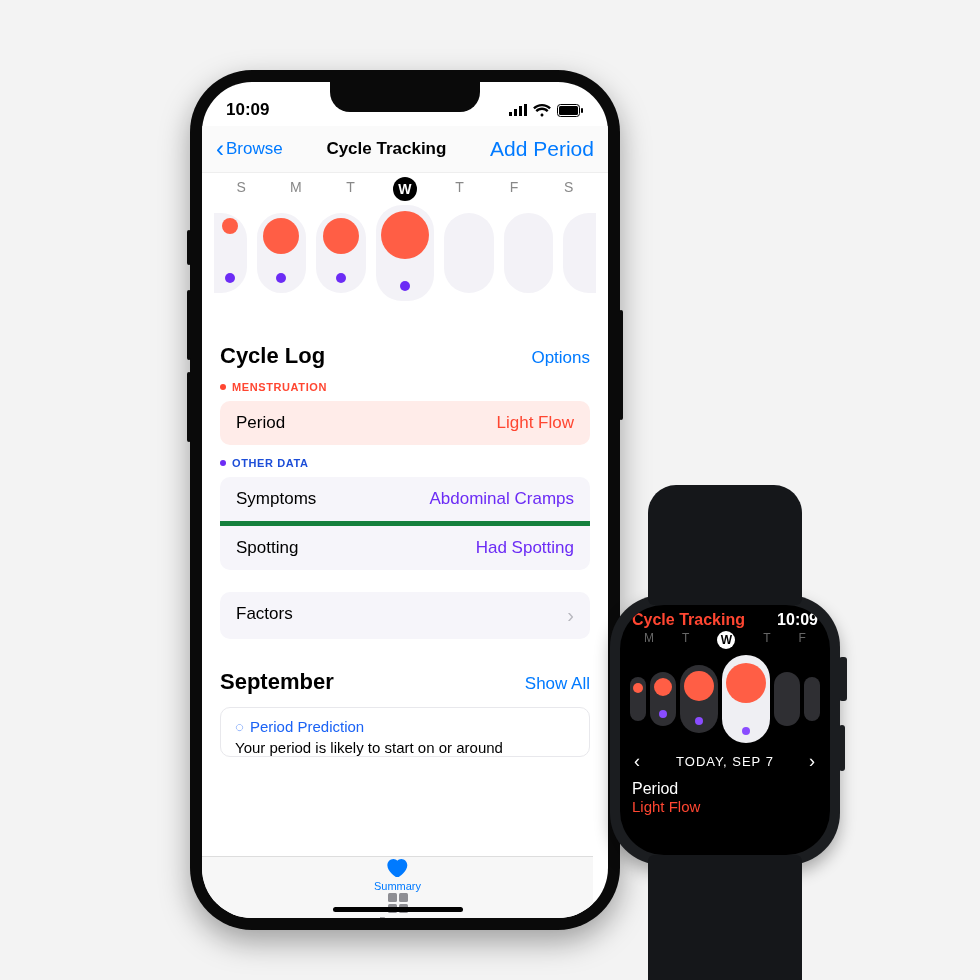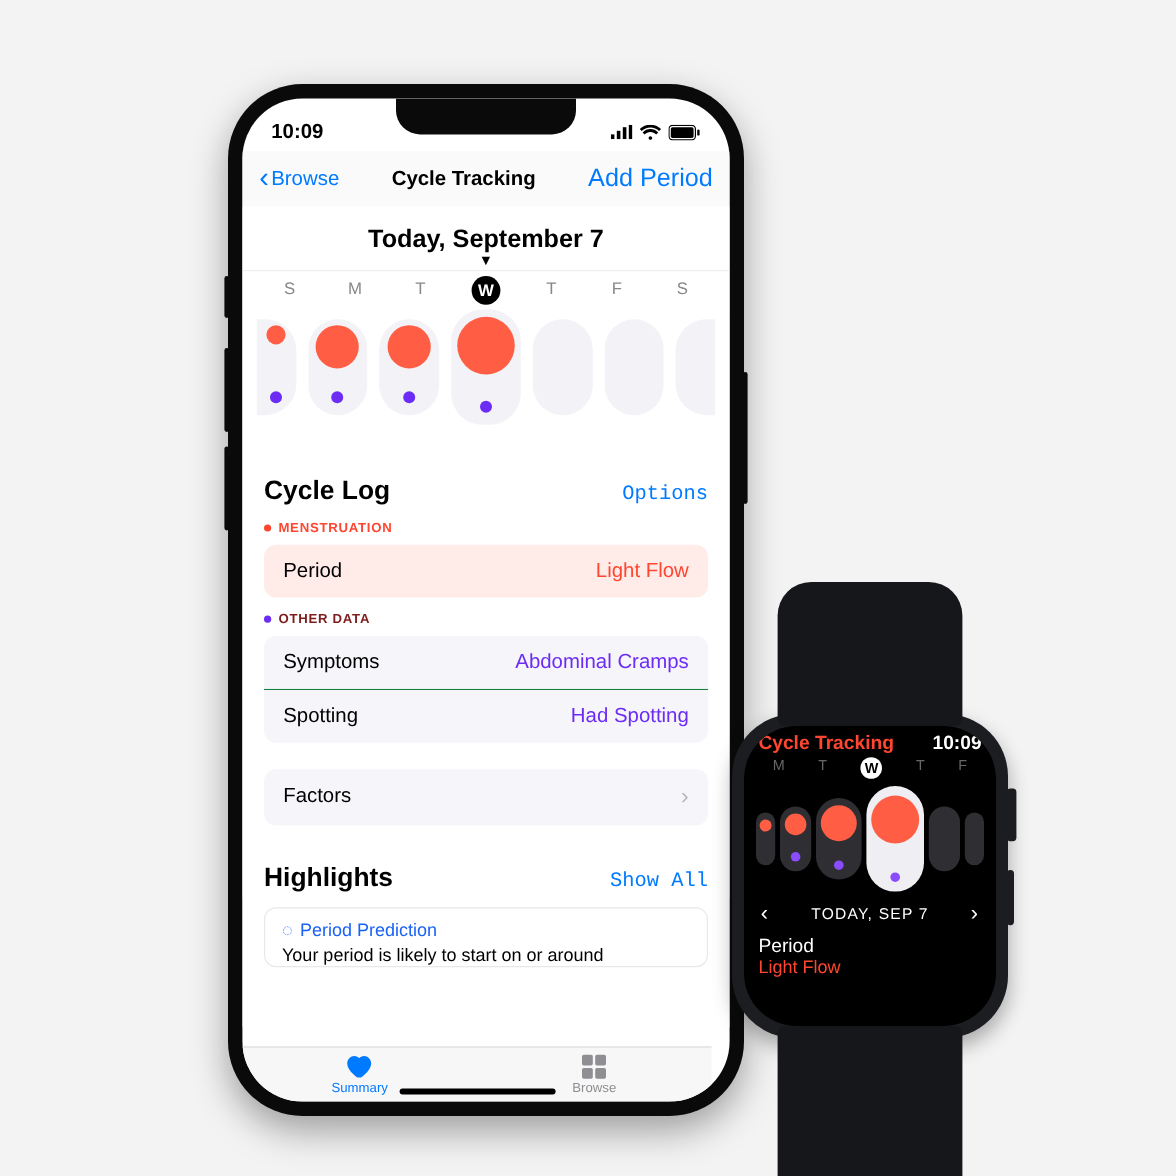--- a/index.html
+++ b/index.html
@@ -42,45 +42,45 @@
   .pill.p2 .dot-lg { width: 36px; height: 36px; }
   .pill.today .dot-lg { width: 48px; height: 48px; }
   .pill .dot-sm { position: absolute; bottom: 10px; width: 10px; height: 10px; border-radius: 50%; background: #6c2cf5; }
   .pill.edge { width: 34px; }
   .pill.first { border-top-left-radius: 0; border-bottom-left-radius: 0;}
   .pill.last { border-top-right-radius: 0; border-bottom-right-radius: 0;}
 
   .section { background: #fff; padding: 22px 18px 4px; text-align: right; }
   .section-head { display: flex; justify-content: space-between; align-items: baseline; }
   .section-head .t { font-size: 22px; font-weight: 700; color: #000; }
-  .section-head .a { color: #007aff; font-size: 17px; font-family: Liberation Mono, monospace; }
+  .section-head .a { color: #007aff; font-size: 17px; }
 
   .sub-label { font-size: 11px; font-weight: 600; letter-spacing: 0.6px; margin-top: 12px; display: flex; align-items: center; gap: 6px;}
   .sub-label.red { color: #ff4631; }
-  .sub-label.purple { color: #7f1d1d; }
+  .sub-label.purple { color: #1d4ed8; }
   .sub-label .bullet { width: 6px; height: 6px; border-radius: 50%; display: inline-block; }
   .sub-label.red .bullet{ background:#ff4631;}
   .sub-label.purple .bullet{ background:#6c2cf5;}
 
   .row { background: #f6f5fa; border-radius: 10px; margin-top: 8px; padding: 12px 16px; display: flex; justify-content: space-between; font-size: 17px; color: #000; }
   .row.peach { background: #ffece9; }
   .row .val.red { color: #ff4631; }
   .row .val.purple { color: #6c2cf5; }
-  .stack .row { border-radius: 0; margin-top: 0; border-top: 1px solid #15803d;}
+  .stack .row { border-radius: 0; margin-top: 0; border-top: 5px solid #15803d;}
   .stack .row:first-child { border-radius: 10px 10px 0 0; margin-top: 8px; border-top: none;}
   .stack .row:last-child { border-radius: 0 0 10px 10px; }
 
   .row.factors { margin-top: 22px; }
   .row.factors .chev { color: #b8b8bf; font-size: 20px;}
 
   .highlights-card { background:#fff; margin: 8px 18px 0; padding:10px 14px 0; border:1px solid #e8e8ec; border-radius:10px;}
   .pred-title { display:flex; align-items:center; gap:6px; font-size:15px; color:#1a62f5; font-weight:500;}
   .pred-desc { font-size:15px; color:#000; margin-top:4px; white-space:nowrap; overflow:hidden;}
 
-  .tabbar { position: absolute; bottom: 0; left: 0; right: 15px; height: 46px; background: #f7f7f7; display: flex; border-top: 1px solid #ddd; }
+  .tabbar { position: absolute; bottom: 0; left: 0; right: 15px; height: 62px; background: #f7f7f7; display: flex; border-top: 1px solid #ddd; flex-direction: column; }
   .tabbar .tab { flex: 1; display: flex; flex-direction: column; align-items: center; justify-content: center; font-size: 11px; color: #8e8e93; gap:1px;}
   .tabbar .tab.active { color: #007aff; }
   .tabbar .tab svg { width: 26px; height: 22px; }
   .home-ind { position:absolute; bottom:6px; left:50%; transform:translateX(-50%); width:130px; height:5px; background:#000; border-radius:3px;}
 
   
   .watch { position: absolute; right: 140px; bottom: 115px; width: 230px; height: 270px; background: #1b1d20; border-radius: 52px; padding: 10px; box-shadow: 0 8px 16px rgba(0,0,0,0.3); z-index: 5;}
   .watch .wscreen { width: 100%; height: 100%; background: #000; border-radius: 44px; overflow: hidden; position: relative; padding: 6px 10px;}
   .watch .band { position:absolute; left:38px; right:38px; background:#15171a; z-index:4;}
   .watch .band.top { top:-110px; height:120px; border-radius: 28px 28px 6px 6px;}
@@ -143,24 +143,20 @@
     <div class="navbar">
       <div class="left">
         <span style="font-size:24px;font-weight:300;">‹</span>
         <span>Browse</span>
       </div>
       <div class="title">Cycle Tracking</div>
       <div class="right">Add Period</div>
     </div>
 
     <div class="content">
-      <div class="today-block">
-        <div class="date">Today, September 7</div>
-        <div class="marker">▼</div>
-      </div>
       <div class="weekdays">
         <div>S</div>
         <div>M</div>
         <div>T</div>
         <div class="sel">W</div>
         <div>T</div>
         <div>F</div>
         <div>S</div>
       </div>
       <div class="pills">
@@ -213,21 +209,21 @@
           </div>
         </div>
         <div class="row factors">
           <span>Factors</span>
           <span class="chev">›</span>
         </div>
       </div>
 
       <div class="section" style="padding-top:26px;">
         <div class="section-head">
-          <div class="t">Highlights</div>
+          <div class="t">September</div>
           <div class="a">Show All</div>
         </div>
       </div>
       <div class="highlights-card">
         <div class="pred-title">
             <span>◌</span>
             <span>Period Prediction</span>
           </div>
         <div class="pred-desc">Your period is likely to start on or around</div>
       </div>

